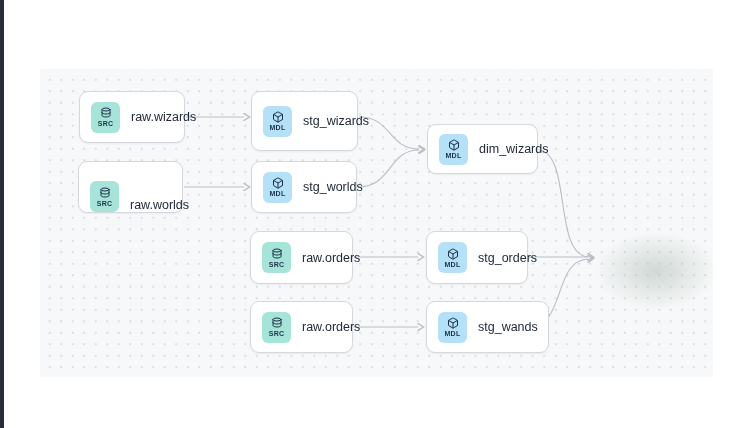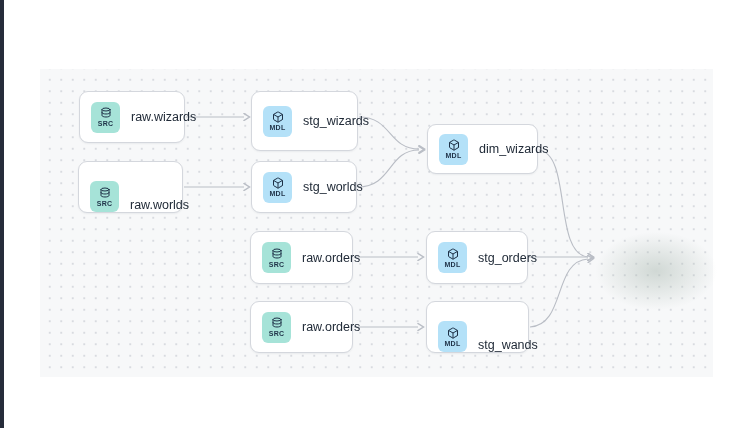--- a/index.html
+++ b/index.html
@@ -169,21 +169,21 @@
           <svg viewBox="0 0 24 24" fill="none" stroke="currentColor" stroke-width="2" stroke-linecap="round" stroke-linejoin="round">
             <ellipse cx="12" cy="5" rx="8" ry="3"></ellipse>
             <path d="M4 5v6c0 1.66 3.58 3 8 3s8-1.34 8-3V5"></path>
             <path d="M4 11v6c0 1.66 3.58 3 8 3s8-1.34 8-3v-6"></path>
           </svg>
         </span>
       <span class="badge-label">SRC</span>
     </span>
     <span class="node-label">raw.orders</span>
   </div>
-    <div class="node" style="left: 426px; top: 301px; width: 103px; height: 52px; align-items: flex-end;">
+    <div class="node" style="left: 426px; top: 301px; width: 123px; height: 52px;">
     <span class="badge" style="background: rgb(180, 225, 248); color: rgb(30, 49, 71);">
       <span class="badge-icon">
           <svg viewBox="0 0 24 24" fill="none" stroke="currentColor" stroke-width="2" stroke-linecap="round" stroke-linejoin="round">
             <path d="M21 16V8a2 2 0 0 0-1-1.73l-7-4a2 2 0 0 0-2 0l-7 4A2 2 0 0 0 3 8v8a2 2 0 0 0 1 1.73l7 4a2 2 0 0 0 2 0l7-4A2 2 0 0 0 21 16z"></path>
             <polyline points="3.27 6.96 12 12.01 20.73 6.96"></polyline>
             <line x1="12" y1="22.08" x2="12" y2="12"></line>
           </svg>
         </span>
       <span class="badge-label">MDL</span>
     </span>

